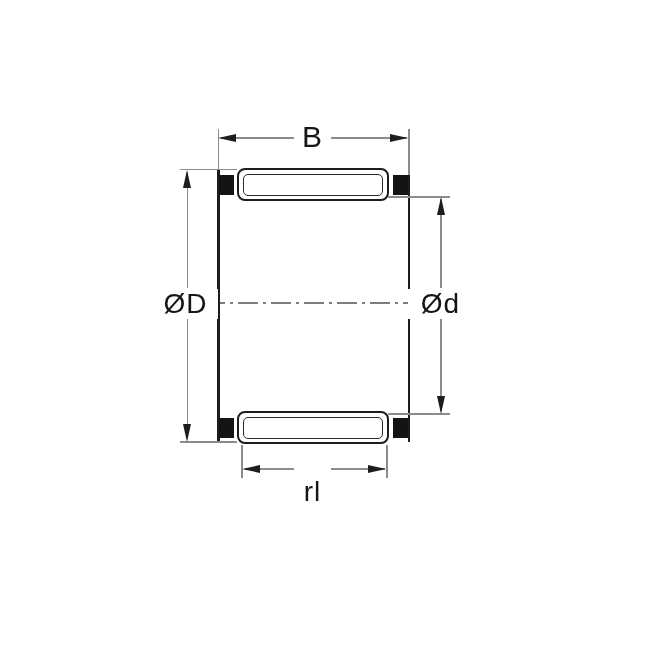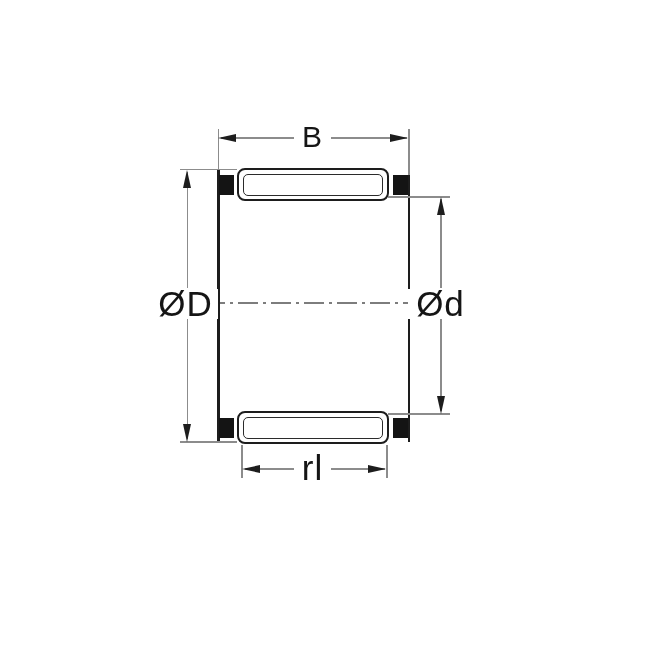--- a/index.html
+++ b/index.html
@@ -50,21 +50,21 @@
   .arrow { width: 0; height: 0; }
   .arrow.a-left  { border-top: 4px solid transparent; border-bottom: 4px solid transparent; border-right: 18px solid var(--outline); }
   .arrow.a-right { border-top: 4px solid transparent; border-bottom: 4px solid transparent; border-left: 18px solid var(--outline); }
   .arrow.a-up    { border-left: 4px solid transparent; border-right: 4px solid transparent; border-bottom: 18px solid var(--outline); }
   .arrow.a-down  { border-left: 4px solid transparent; border-right: 4px solid transparent; border-top: 18px solid var(--outline); }
 
   .dim-label {
     color: var(--text);
     background: var(--background);
     text-align: center;
-    font-size: 35px;
+    font-size: 28px;
     line-height: 30px;
     height: 30px;
     letter-spacing: 1px;
   }
   .dim-label.big { font-size: 30px; }
 </style>
 </head>
 <body>
 
 <div class="canvas">
@@ -108,15 +108,15 @@
   <div class="abs arrow a-up" style="left:436.5px; top:197px;"></div>
   <div class="abs arrow a-down" style="left:436.5px; top:396px;"></div>
   <div class="abs dim-label" style="left:408px; top:289px; width:65px;">Ød</div>
 
   <div class="abs dim-v" style="left:241px; top:445px; height:33px;"></div>
   <div class="abs dim-v" style="left:386px; top:445px; height:33px;"></div>
   <div class="abs dim-h" style="left:245px; top:468px; width:49px;"></div>
   <div class="abs dim-h" style="left:331px; top:468px; width:54px;"></div>
   <div class="abs arrow a-left" style="left:242px; top:465px;"></div>
   <div class="abs arrow a-right" style="left:368px; top:465px;"></div>
-  <div class="abs dim-label" style="left:294px; top:453px; width:37px;">rl</div>
+  <div class="abs dim-label" style="left:294px; top:477px; width:37px;">rl</div>
 
 </div>
 
 </body></html>

